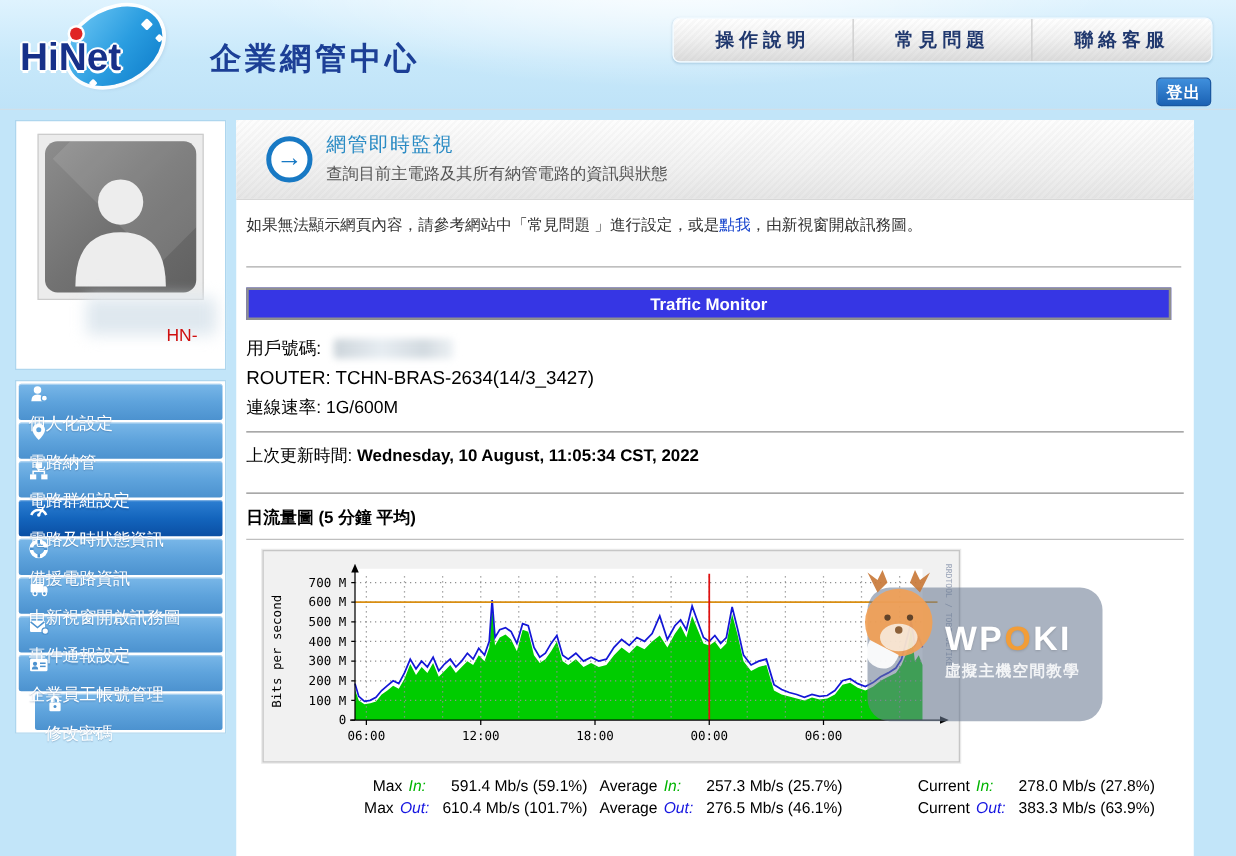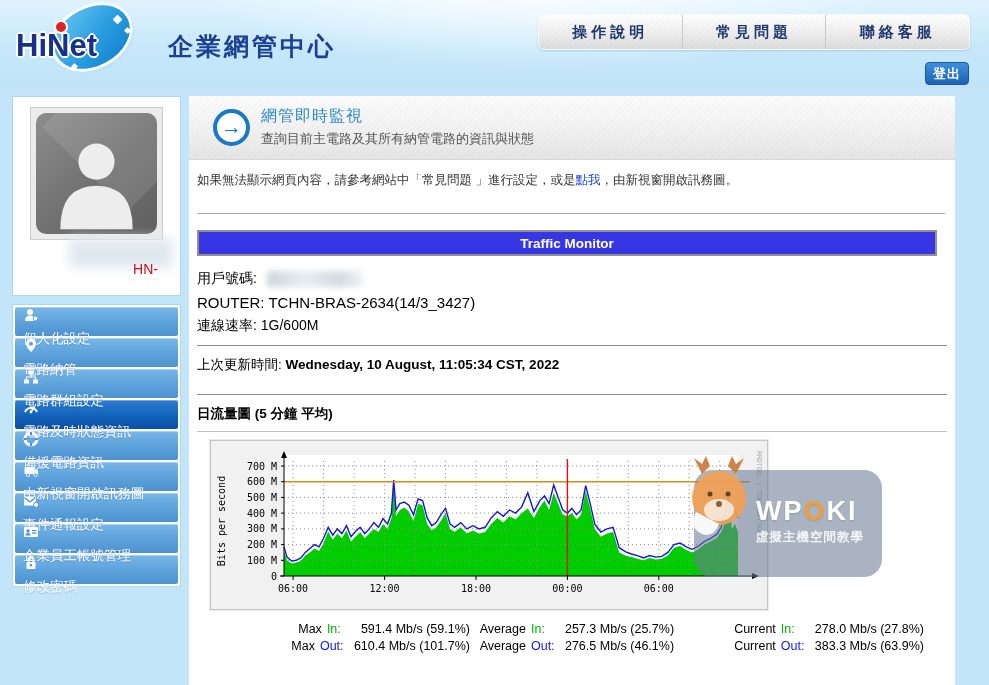--- a/index.html
+++ b/index.html
@@ -43,21 +43,21 @@
     background:rgba(255,255,255,.10); transform:rotate(45deg); }
   .avatar-img svg { position:absolute; left:0; top:10px; }
   .hn-wrap { position:relative; margin-top:14px; text-align:right; height:30px; }
   .hn-blob { position:absolute; left:56px; top:-16px; width:104px; height:30px; background:#dfe8ef; filter:blur(6px); border-radius:4px; }
   .hn-label { position:relative; color:#cf1010; font-size:14px; left:-22px; top:6px; }
 
   .side-menu { position:absolute; left:12px; top:304px; width:169px; background:#fff; border:1px solid #aed6ee; padding:2px; }
   .menu-item { height:29px; margin-bottom:2px; display:flex; align-items:flex-start; gap:7px; padding-left:8px; cursor:pointer;
     background:linear-gradient(180deg,#79b7e8 0%, #5ea3dc 50%, #4c92cf 100%); border-radius:2px;
     box-shadow:inset 0 1px 0 rgba(255,255,255,.35);flex-direction:column; }
-  .menu-item:last-child { margin-bottom:0; }
+  .menu-item:last-child { margin-bottom:0;margin-left:13px; }
   .menu-item .mi-label { color:#fff; font-size:13.5px; white-space:nowrap; text-shadow:0 1px 1px rgba(0,40,90,.25); }
   .menu-item.active { background:linear-gradient(180deg,#2d7fd2 0%, #1465bd 50%, #0a4fa4 100%); }
   .mi-icon { width:16px; height:16px; flex:0 0 16px; }
 
   
   .main { position:absolute; left:189px; top:96px; width:766px; height:589px; background:#fff; }
   .band { position:relative; height:64px; background:linear-gradient(180deg,#fdfdfd 0%, #f1f1f1 60%, #e6e6e6 100%);
     border-bottom:1px solid #d7d7d7; background-image:repeating-linear-gradient(135deg, rgba(0,0,0,.02) 0 2px, transparent 2px 4px),
     linear-gradient(180deg,#fdfdfd 0%, #f1f1f1 60%, #e6e6e6 100%); }
   .band-icon { position:absolute; left:24px; top:13px; width:37px; height:37px; border-radius:50%;
@@ -98,21 +98,21 @@
   .graph-title { margin:10px 0 0 8px; font-size:13.5px; font-weight:bold; padding-bottom:8px; }
 
   .chart-section { position:relative; }
   .chart-box { position:relative; margin-left:21px; width:558px; height:170px; background:#f1f1f1;
     border:1px solid #c6c6c6; box-shadow:0 0 0 1px #e9e9e9; }
   .stats { margin:10px 0 0 36px; font-size:12.5px; color:#000; }
   .stats-row { display:flex; height:17px; align-items:center; }
   .stat-cell { display:flex; }
   .stat-cell.c0 { width:250px;justify-content:flex-end; } .stat-cell.c1 { width:255px; } .stat-cell.c2 { width:240px; }
   .stat-key { width:56px; text-align:right; }
-  .stat-dir { width:34px; text-align:left; margin-left:5px; }
+  .stat-dir { width:34px; text-align:left; margin-left:5px;font-style:italic; }
   .stat-dir.in { color:#00b400; } .stat-dir.out { color:#1515e0; }
   .stat-val { }
 
   
   .watermark { position:absolute; left:505px; top:30px; width:188px; height:107px; border-radius:18px;
     background:rgba(109,124,148,.58); z-index:5; }
   .wm-text { position:absolute; left:62px; top:26px; }
   .wm-brand { font-size:27px; font-weight:bold; color:#fff; letter-spacing:2px; text-shadow:0 1px 2px rgba(0,0,0,.15); }
   .wm-brand .o { color:#f29d38; }
   .wm-tag { margin-top:2px; font-size:12.5px; font-weight:bold; color:rgba(255,255,255,.85); letter-spacing:1px; }

